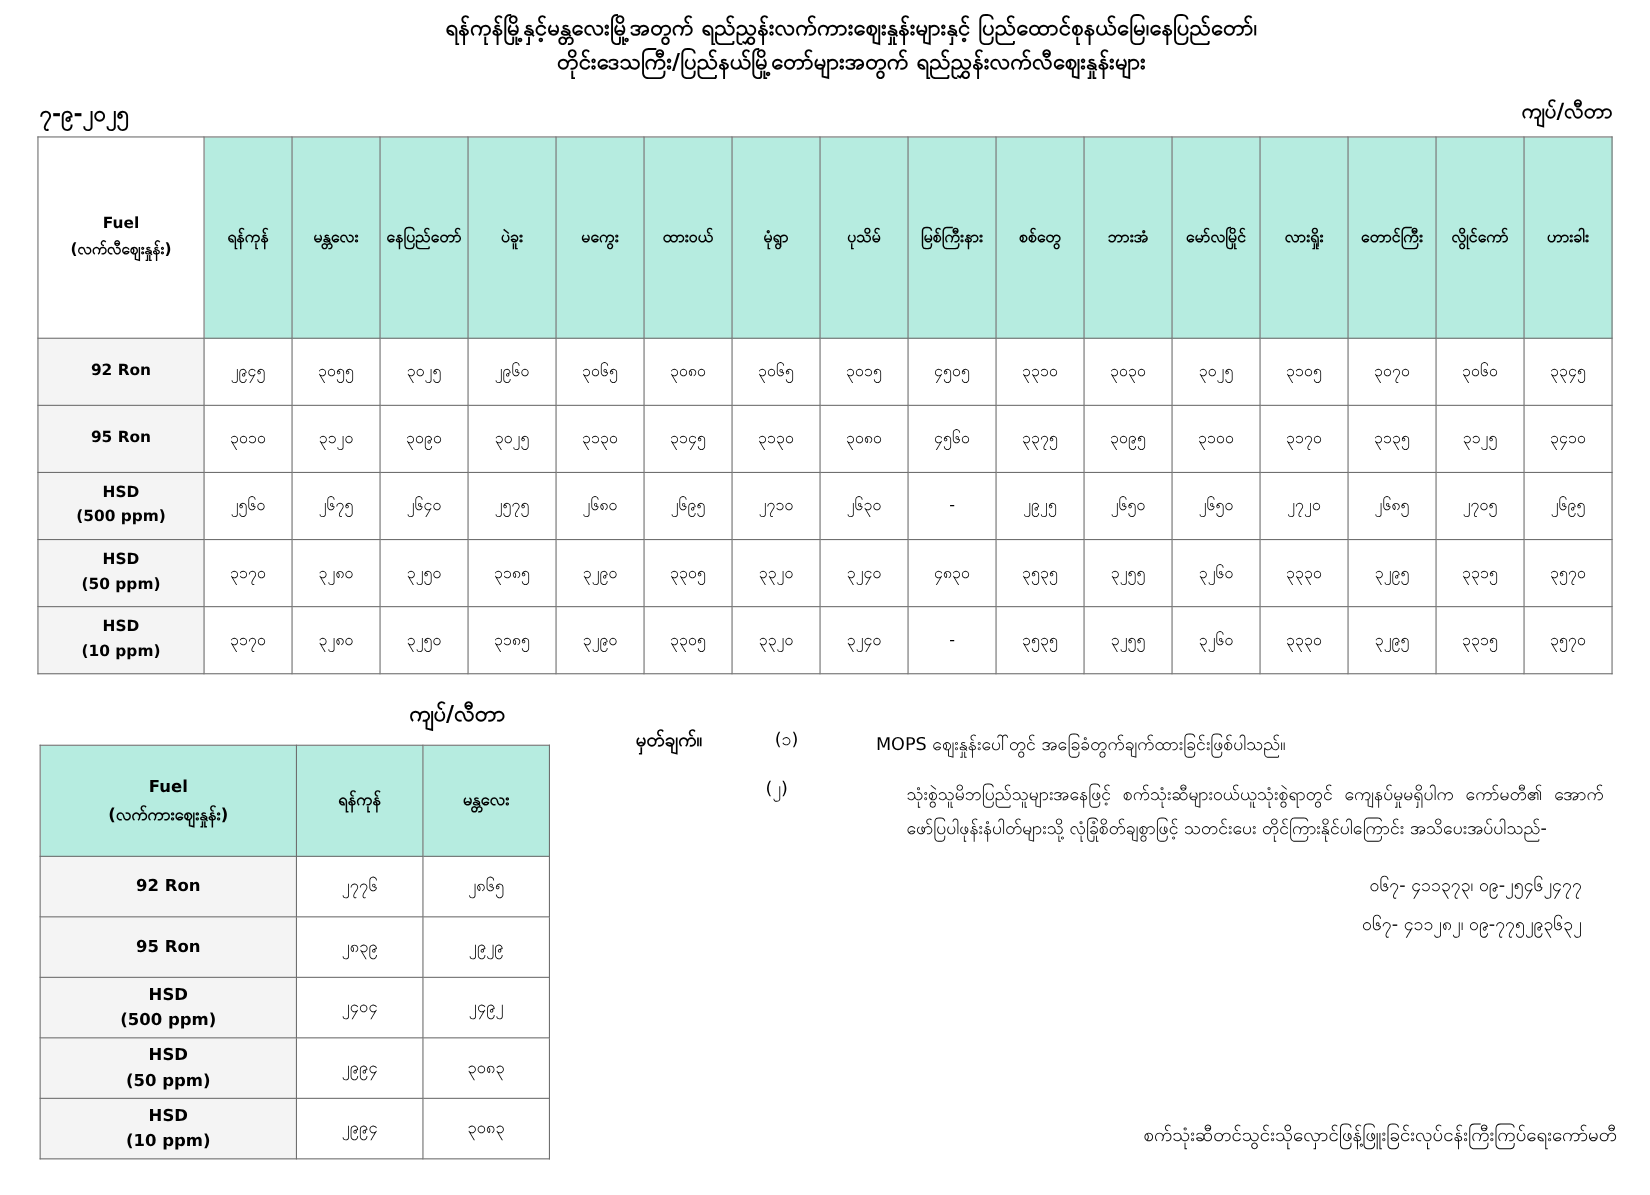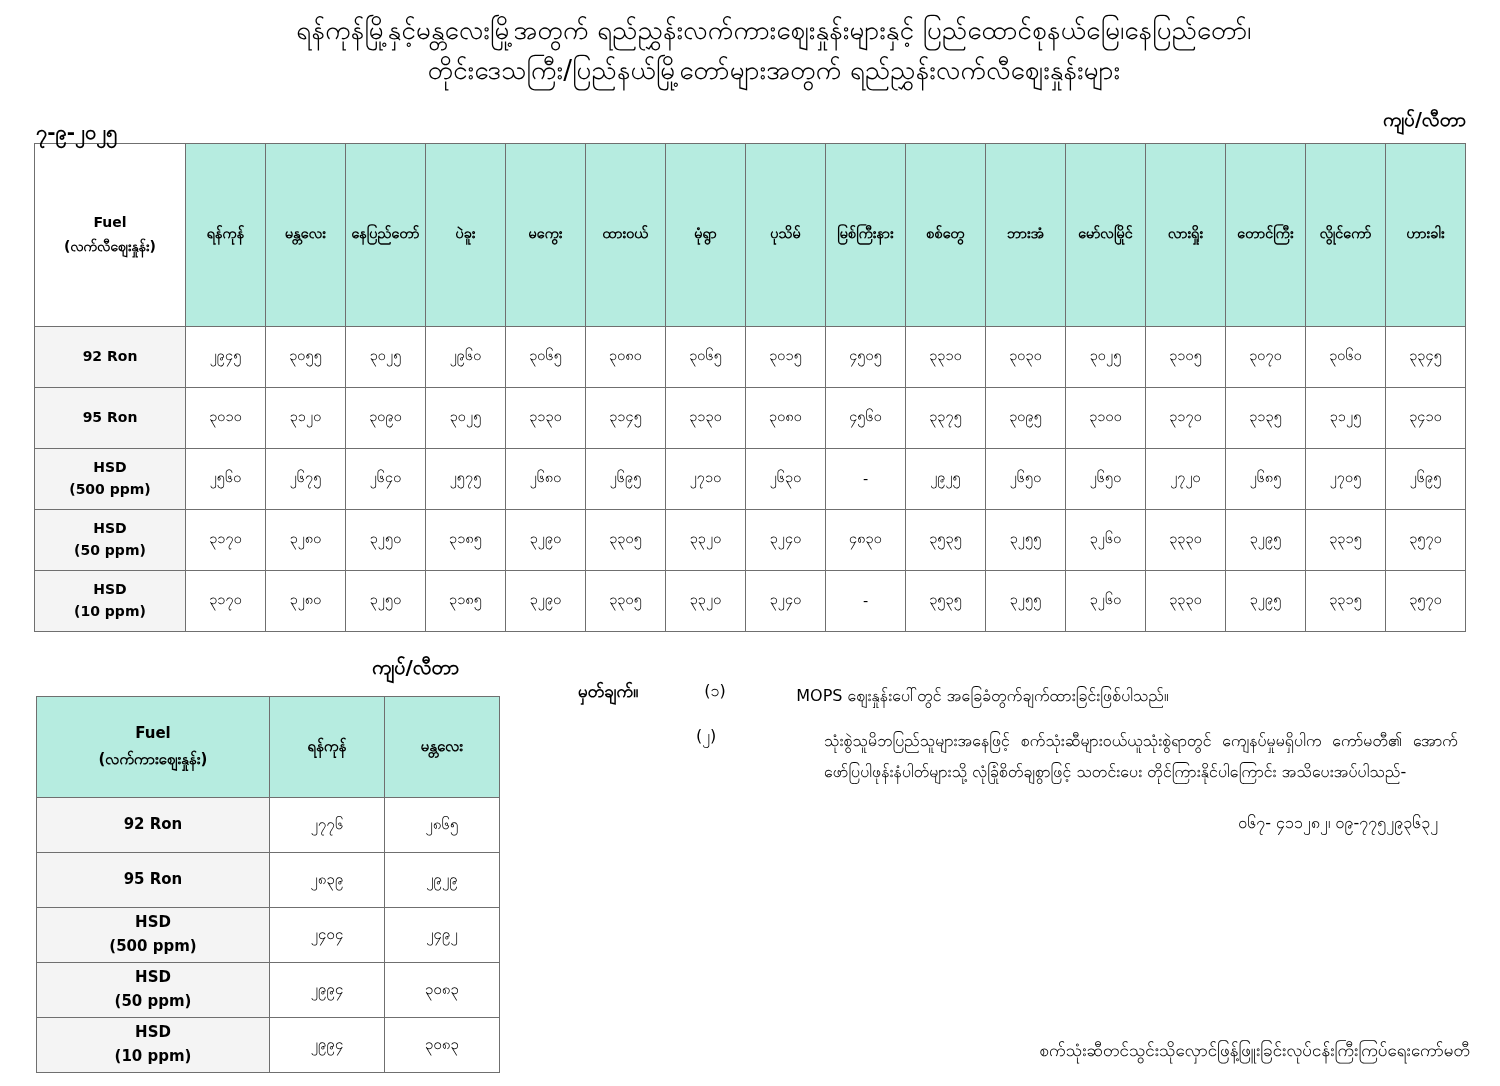--- a/index.html
+++ b/index.html
@@ -20,35 +20,35 @@
     width: 1500px;
     height: 1086px;
     box-sizing: border-box;
     padding: 0;
   }
   .title-block {
     text-align: center;
     padding-top: 10px;
   }
   .title-line {
-    font-size: 26px;
-    font-weight: normal;
+    font-size: 20px;
+    font-weight: bold;
     line-height: 1.55;
     letter-spacing: 0.2px;
     margin-left: 48px;
   }
   .meta-row {
     position: relative;
     height: 40px;
     margin-top: 12px;
   }
   .date-label {
     position: absolute;
     left: 36px;
-    top: 16px;
+    top: 6px;
     font-size: 20px;
     font-weight: bold;
   }
   .unit-label-right {
     position: absolute;
     right: 34px;
     top: 4px;
     font-size: 19px;
     font-weight: bold;
   }
@@ -400,19 +400,20 @@
       <div class="note-row">
         <div class="note-label">မှတ်ချက်။</div>
         <div class="note-num">(၁)</div>
         <div class="note-text">MOPS ဈေးနှုန်းပေါ်တွင် အခြေခံတွက်ချက်ထားခြင်းဖြစ်ပါသည်။</div>
       </div>
       <div class="note-row second">
         <div class="note-num">(၂)</div>
         <div class="note-text">သုံးစွဲသူမိဘပြည်သူများအနေဖြင့် စက်သုံးဆီများဝယ်ယူသုံးစွဲရာတွင် ကျေနပ်မှုမရှိပါက ကော်မတီ၏ အောက်ဖော်ပြပါဖုန်းနံပါတ်များသို့ လုံခြုံစိတ်ချစွာဖြင့် သတင်းပေး တိုင်ကြားနိုင်ပါကြောင်း အသိပေးအပ်ပါသည်-</div>
       </div>
       <div class="phones">
+        <div class="phone-line">၀၆၇- ၄၁၁၃၇၃၊ ၀၉-၂၅၄၆၂၄၇၇</div>
         <div class="phone-line">၀၆၇- ၄၁၁၂၈၂၊ ၀၉-၇၇၅၂၉၃၆၃၂</div>
       </div>
     </div>
 
     <div class="footer">စက်သုံးဆီတင်သွင်းသိုလှောင်ဖြန့်ဖြူးခြင်းလုပ်ငန်းကြီးကြပ်ရေးကော်မတီ</div>
   </div>
 </div>
 
 </body></html>

